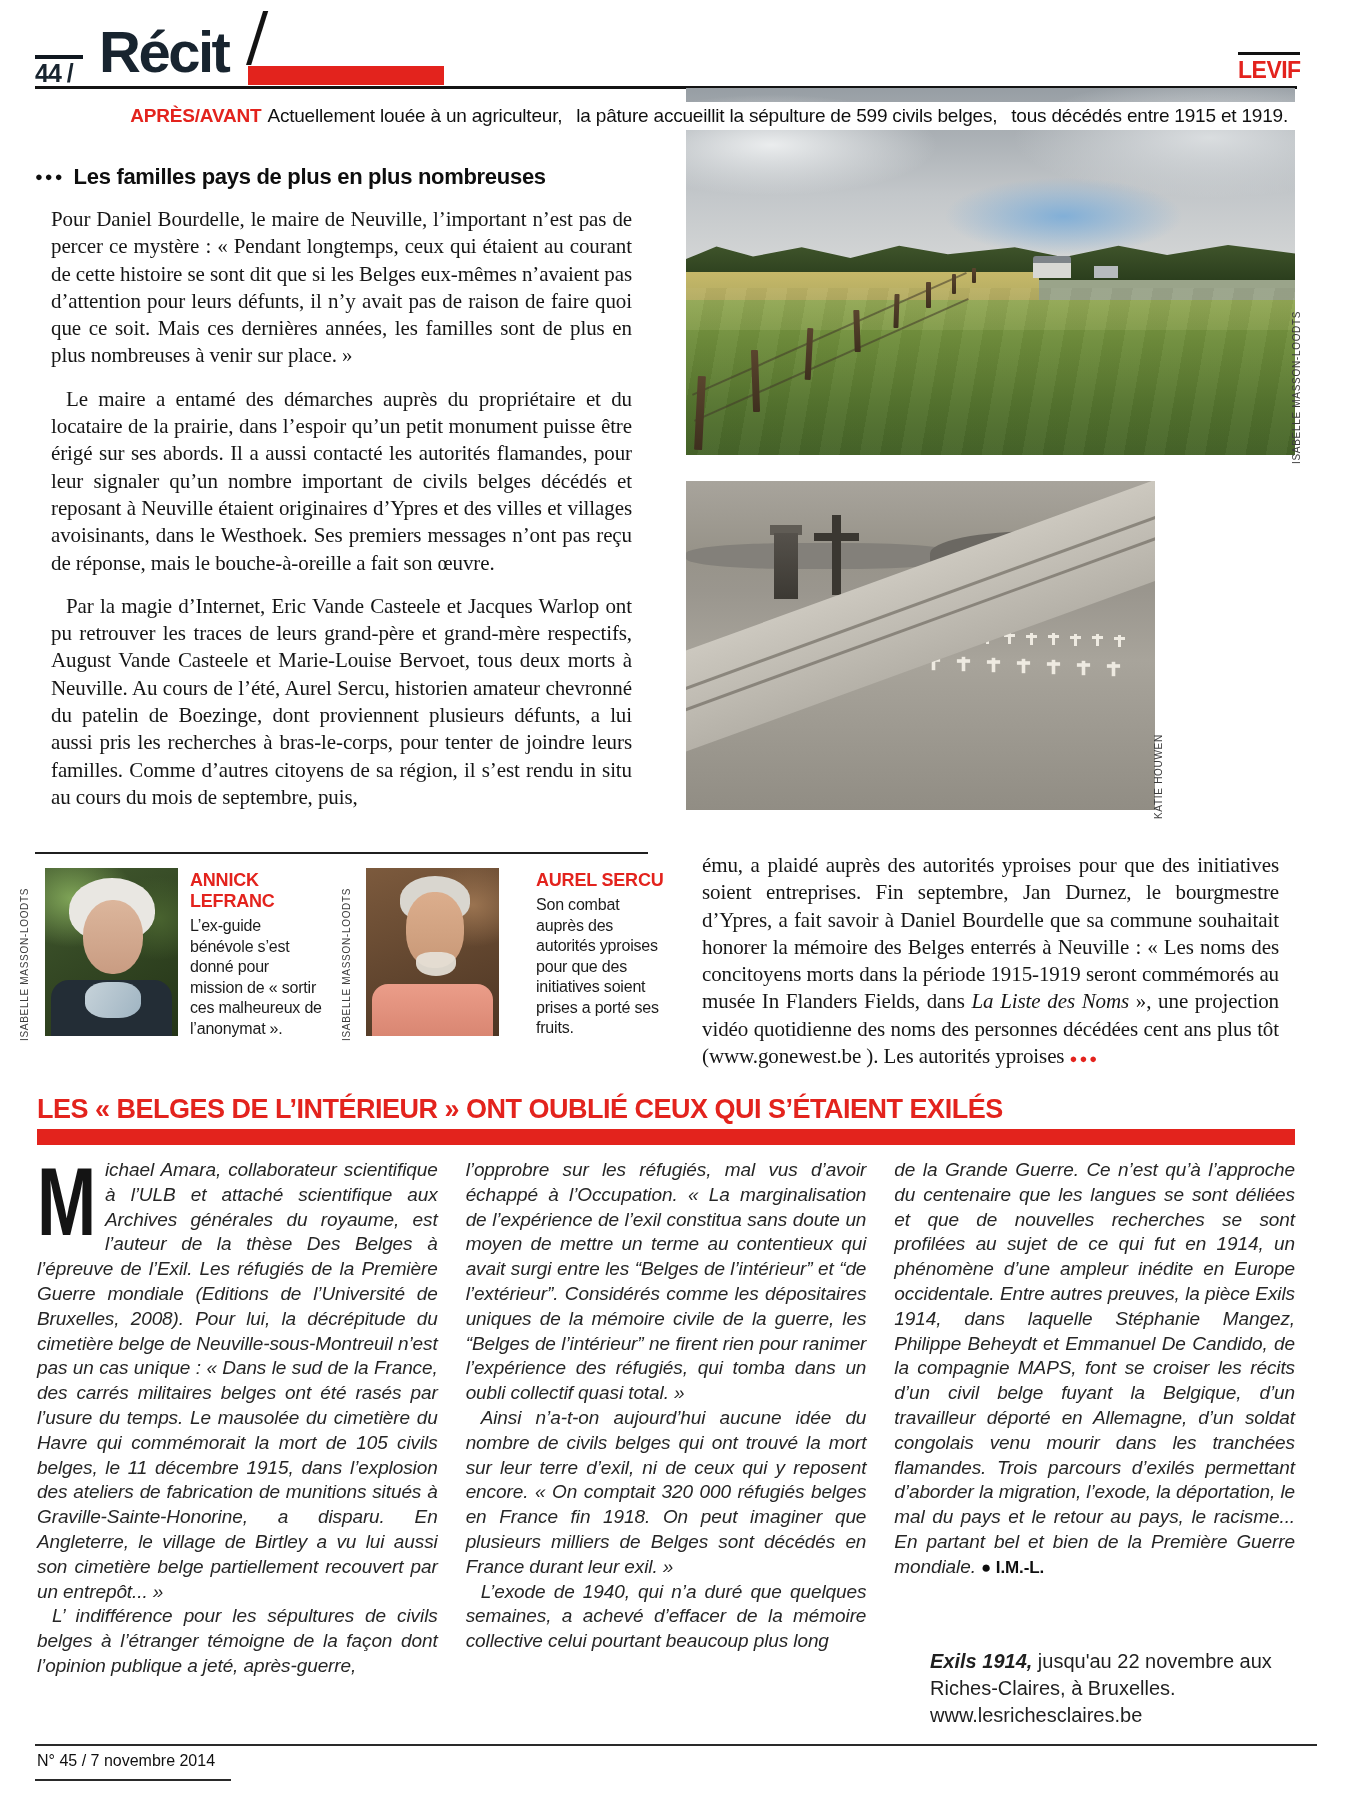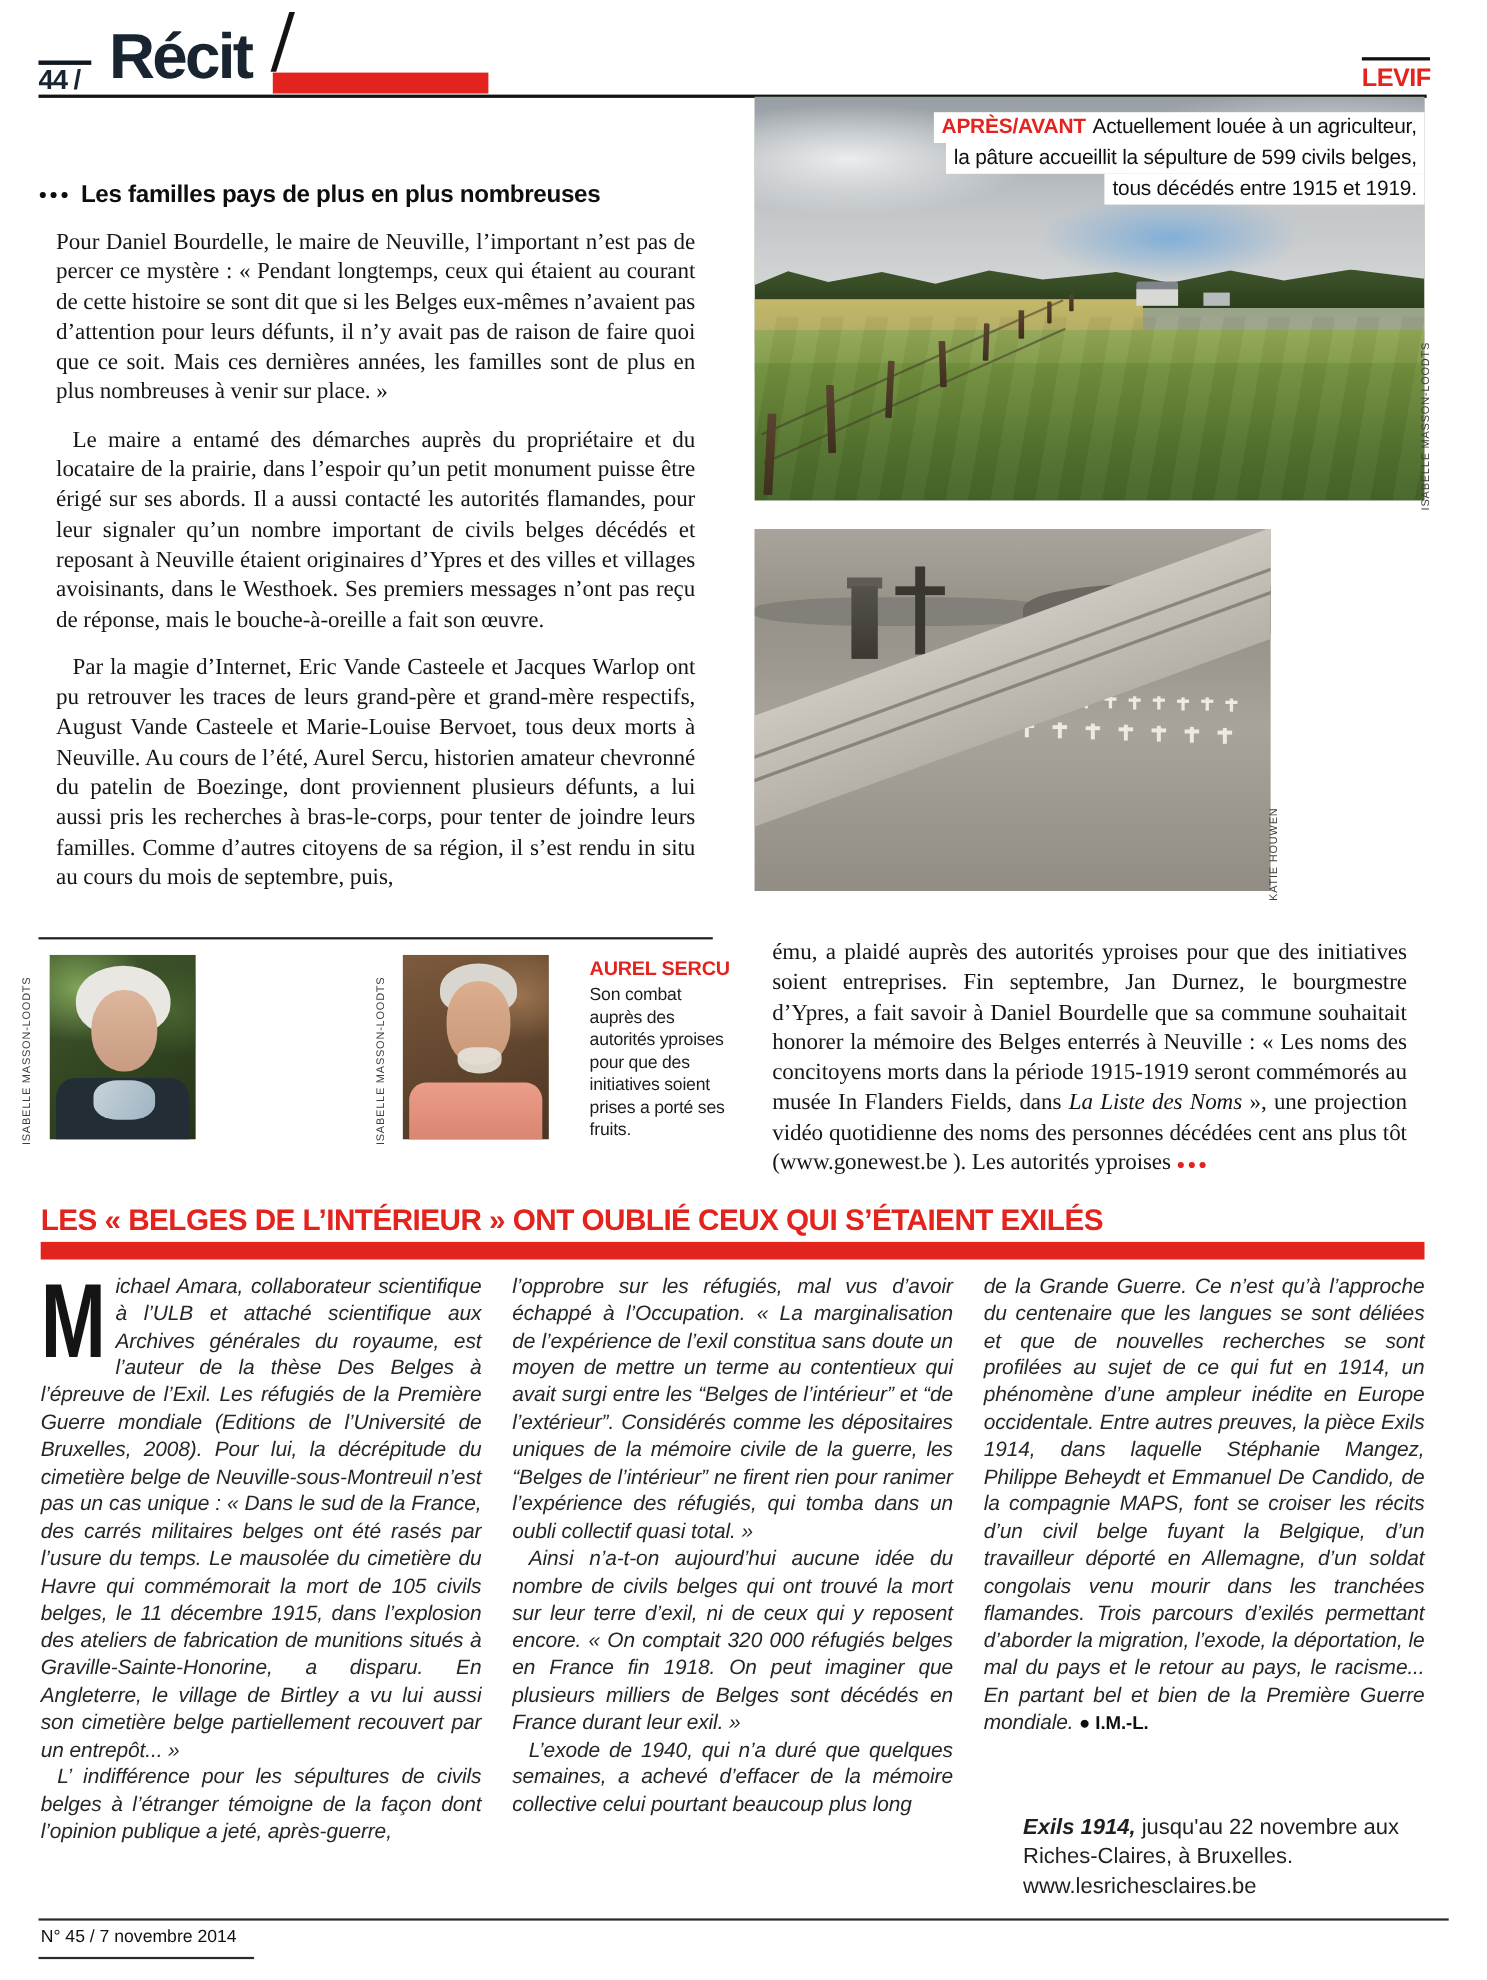--- a/index.html
+++ b/index.html
@@ -51,21 +51,21 @@
   .p1-barn{position:absolute;left:57%;top:175px;width:38px;height:15px;background:#d8d8d4;}
   .p1-shed{position:absolute;left:67%;top:178px;width:24px;height:12px;background:#b7bbbe;}
   .p1-midfield{position:absolute;left:0;top:212px;right:0;height:38px;background:linear-gradient(#93a855,#7d9747);}
   .p1-nearfield{position:absolute;left:0;top:242px;right:0;bottom:0;background:linear-gradient(#74923e,#55742f 60%,#466429);}
   .p1-stripes{position:absolute;left:0;top:200px;right:0;bottom:0;opacity:.6;
     background:repeating-linear-gradient(100deg, rgba(255,255,255,.05) 0 20px, rgba(0,0,0,.06) 20px 40px);}
   .fwire{position:absolute;height:2px;background:rgba(66,56,42,.55);transform-origin:left top;transform:rotate(-24deg);width:300px;}
   .fpost{position:absolute;background:linear-gradient(#5a452e,#3e2f1e);border-radius:1px;}
 
   
-  .cap{position:absolute;right:57px;top:102px;display:flex;flex-direction:column;align-items:flex-end;}
+  .cap{position:absolute;right:57px;top:102px;display:flex;flex-direction:row;align-items:flex-end;}
   .cap-line{background:#fff;padding:2px 7px 3px;font-size:19px;line-height:23px;color:#101010;
             letter-spacing:-0.2px;white-space:nowrap;}
   .cap-tag{color:var(--red);font-weight:700;margin-right:6px;}
 
   
   #photo2{position:absolute;left:686px;top:481px;width:469px;height:329px;overflow:hidden;background:#a29e96;}
   .p2-base{position:absolute;inset:0;background:linear-gradient(#a8a49c 0,#979389 70px,#9a968e 110px,#a8a49b 180px,#918d84 100%);}
   .p2-hedge{position:absolute;left:52%;top:50px;right:-20px;height:50px;background:#6b6862;border-radius:45% 20% 30% 40%;}
   .p2-hedge2{position:absolute;left:0;top:62px;width:58%;height:26px;background:#83807a;border-radius:40%;}
   .p2-track{position:absolute;left:-70px;top:195px;width:640px;height:95px;background:linear-gradient(#ccc8bf,#b5b1a8);
@@ -223,20 +223,24 @@
 
   <div class="prule"></div>
   <div class="vcredit" style="left:30px;top:1030px;">ISABELLE MASSON-LOODTS</div>
   <div id="pframe1" class="pframe">
     <div class="bg"></div>
     <div class="p-hair1"></div>
     <div class="p-face1"></div>
     <div class="p-body1"></div>
     <div class="p-scarf1"></div>
   </div>
+  <div id="pcap1" class="pcap">
+    <div class="pname">ANNICK LEFRANC</div>
+    <div>L’ex-guide bénévole s’est donné pour mission de « sortir ces malheureux de l’anonymat ».</div>
+  </div>
   <div class="vcredit" style="left:352px;top:1030px;">ISABELLE MASSON-LOODTS</div>
   <div id="pframe2" class="pframe">
     <div class="bg"></div>
     <div class="p-hair2"></div>
     <div class="p-face2"></div>
     <div class="p-beard"></div>
     <div class="p-body2"></div>
   </div>
   <div id="pcap2" class="pcap">
     <div class="pname">AUREL SERCU</div>

